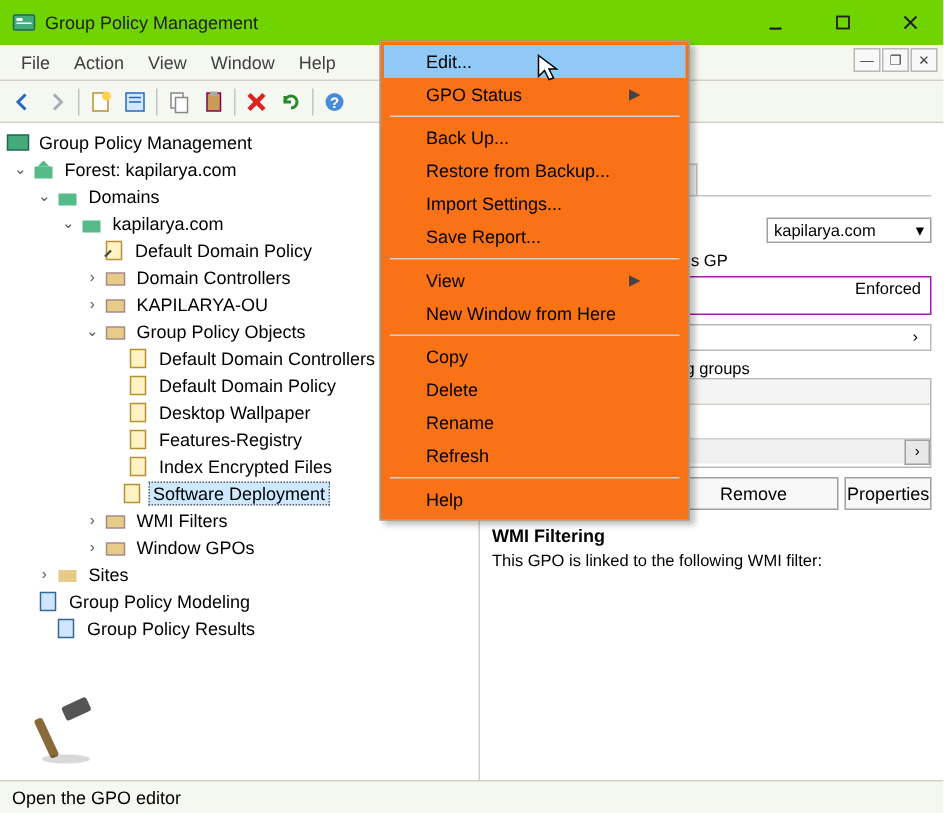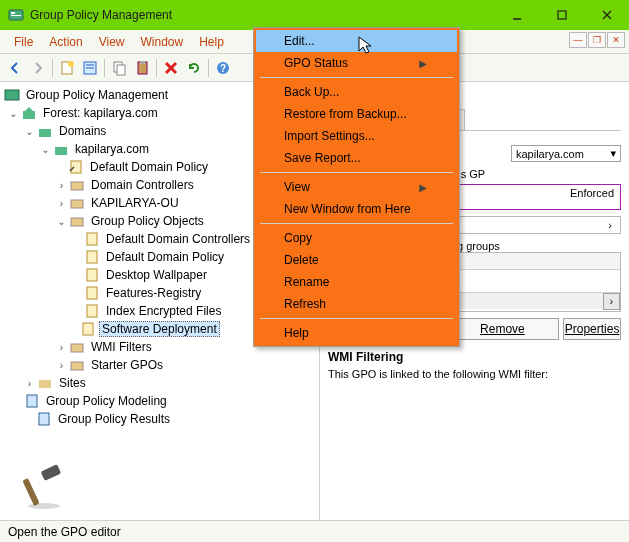--- a/index.html
+++ b/index.html
@@ -3,21 +3,21 @@
 <meta charset="utf-8">
 <style>
 * { box-sizing: border-box; font-family: "Segoe UI", Tahoma, sans-serif; }
 body { margin: 0; background: #fff; width: 629px; height: 542px; overflow: hidden; position: relative; }
 .titlebar { height: 30px; background: #6fd400; display: flex; align-items: center; padding-left: 8px; }
 .titlebar-icon { width: 16px; height: 16px; margin-right: 6px; }
 .titlebar-text { font-size: 12px; color: #202020; flex: 1; }
 .wbtns { display: flex; height: 100%; }
 .wbtn { width: 45px; display: flex; align-items: center; justify-content: center; }
 .wbtn svg { width: 12px; height: 12px; }
-.menubar { height: 24px; background: #f5f8f0; display: flex; align-items: center; padding-left: 6px; font-size: 12px; color: #c2410c; border-bottom: 1px solid #d4d0c8; position: relative; }
+.menubar { height: 24px; background: #f5f8f0; display: flex; align-items: center; padding-left: 6px; font-size: 12px; color: #404040; border-bottom: 1px solid #d4d0c8; position: relative; }
 .menubar span { padding: 3px 8px; cursor: default; }
 .mdi-btns { position: absolute; right: 4px; top: 2px; display: flex; gap: 1px; }
 .mdi-btn { width: 18px; height: 16px; border: 1px solid #b8b8b8; background: #f8f8f8; display: flex; align-items: center; justify-content: center; font-size: 9px; }
 .toolbar { height: 28px; background: #f5f8f0; border-bottom: 1px solid #d4d0c8; display: flex; align-items: center; padding-left: 4px; gap: 1px; }
 .tbtn { width: 22px; height: 22px; display: flex; align-items: center; justify-content: center; }
 .tsep { width: 1px; height: 18px; background: #c4c4c4; margin: 0 2px; }
 .content { display: flex; height: calc(100% - 30px - 24px - 28px - 22px); }
 .tree-pane { width: 320px; background: #fff; border-right: 1px solid #d4d0c8; overflow: auto; font-size: 12px; padding-top: 4px; }
 .tree-row { display: flex; align-items: center; height: 18px; white-space: nowrap; cursor: default; }
 .exp { width: 11px; height: 11px; display: flex; align-items: center; justify-content: center; font-size: 10px; color: #555; margin-right: 2px; }
@@ -26,21 +26,21 @@
 .selected .tlabel { background: #cde8ff; border: 1px dotted #606060; padding: 0 2px; }
 .right-pane { flex: 1; background: #fff; padding: 6px 8px; font-size: 12px; overflow: hidden; }
 .rpane-title { font-size: 15px; font-weight: bold; margin-bottom: 4px; }
 .tabs { display: flex; border-bottom: 1px solid #c4c4c4; font-size: 12px; }
 .tab { padding: 3px 10px; border: 1px solid #c4c4c4; border-bottom: none; margin-right: 2px; background: #f4f4f4; }
 .section-label { font-weight: bold; margin-top: 10px; margin-bottom: 4px; }
 .listbox { border: 1px solid #b8b8b8; background: #fff; height: 60px; font-size: 11px; position: relative; overflow: auto; }
 .listhdr { background: #f4f4f4; border-bottom: 1px solid #d4d0c8; padding: 2px 6px; }
 .listitem { padding: 2px 6px; display: flex; align-items: center; gap: 4px; }
 .pane-btns { display: flex; gap: 4px; margin-top: 6px; }
-.pane-btn { flex: 1; border: 1px solid #a0a0a0; background: #f8f8f8; padding: 3px 0; text-align: center; font-size: 12px; text-decoration: underline; }
+.pane-btn { flex: 1; border: 1px solid #a0a0a0; background: #f8f8f8; padding: 3px 0; text-align: center; font-size: 12px; }
 .statusbar { height: 22px; border-top: 1px solid #d0d0d0; background: #f5f8f0; font-size: 12px; padding: 2px 8px; position: absolute; bottom: 0; left: 0; right: 0; display: flex; align-items: center; }
 .ctx-menu { position: absolute; top: 27px; left: 253px; width: 207px; background: #f97316; border: 1px solid #a0a0a0; box-shadow: 3px 3px 4px rgba(0,0,0,0.25); z-index: 100; font-size: 12px; padding: 2px; text-align: center; }
 .ctx-item { padding: 4px 30px 4px 28px; display: flex; align-items: center; justify-content: space-between; cursor: default; }
 .ctx-item.hover { background: #90c8f6; }
 .ctx-sep { height: 1px; background: #d0d0d0; margin: 3px 4px; }
 .ctx-arrow { font-size: 10px; color: #444; }
 .cursor { position: absolute; top: 36px; left: 358px; z-index: 200; pointer-events: none; }
 .dropdown-val { border: 1px solid #a0a0a0; background: #fff; padding: 1px 4px; font-size: 11px; display: inline-flex; align-items: center; justify-content: space-between; width: 110px; }
 .link-text { font-size: 11px; margin-top: 6px; }
 .enforced-row { border: 1px solid #a21caf; background: #fff; height: 26px; padding: 2px 6px; margin-top: 4px; text-align: right; font-size: 11px; }
@@ -288,21 +288,21 @@
         </span>
         <span class="tlabel">WMI Filters</span>
       </div>
     <div class="tree-row" style="padding-left:56px">
         <span class="exp">›</span>
         <span class="ticon">
           <svg width="16" height="16">
             <rect x="2" y="5" width="12" height="8" fill="#e6cc88" stroke="#a88"></rect>
           </svg>
         </span>
-        <span class="tlabel">Starter GPOs</span>
+        <span class="tlabel">Window GPOs</span>
       </div>
     <div class="tree-row" style="padding-left:24px">
         <span class="exp">›</span>
         <span class="ticon">
           <svg width="16" height="16">
             <rect x="2" y="5" width="12" height="8" fill="#e6cc88"></rect>
           </svg>
         </span>
         <span class="tlabel">Sites</span>
       </div>

